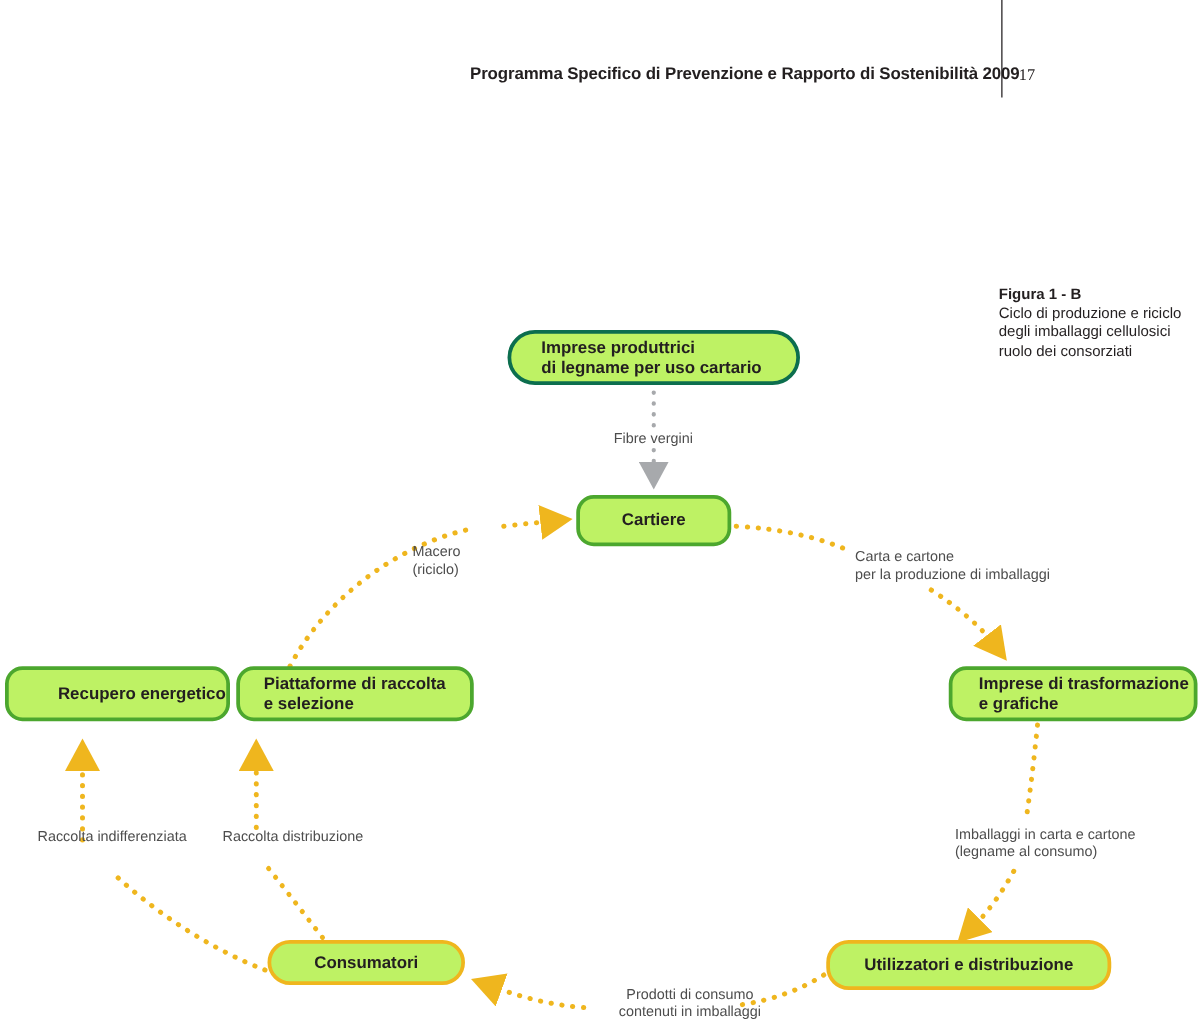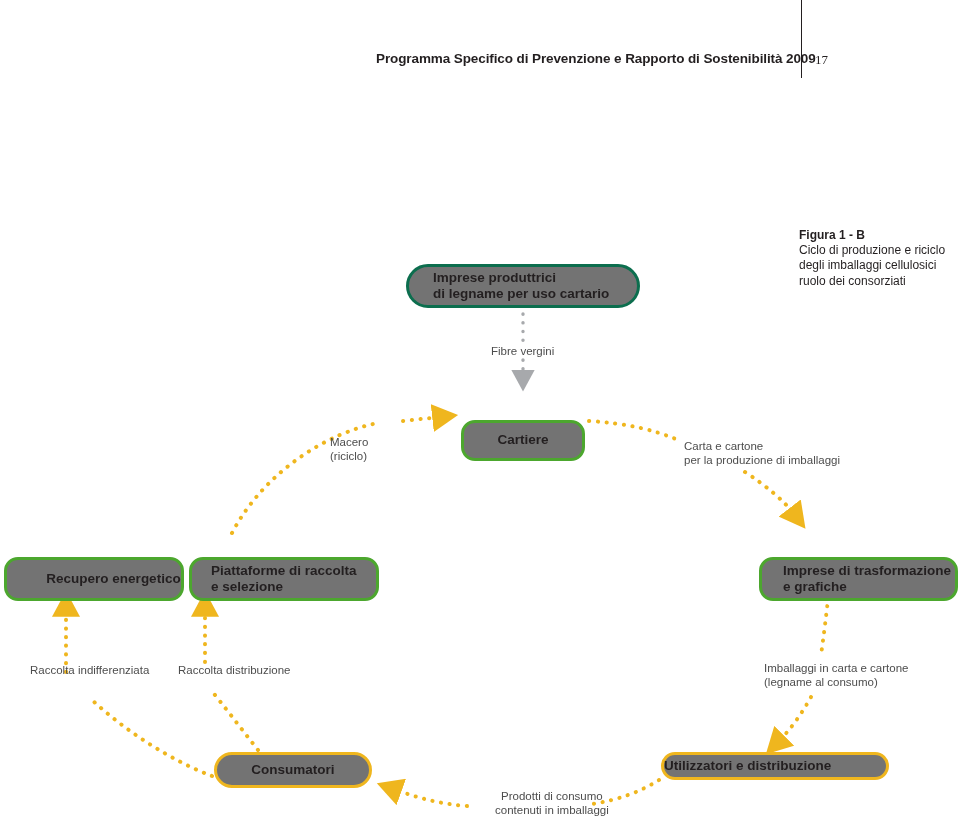--- a/index.html
+++ b/index.html
@@ -69,37 +69,36 @@
     left: 0;
     top: 0;
     width: 960px;
     height: 818px;
   }
 
   
   .node {
     position: absolute;
     box-sizing: border-box;
-    background: #737373;
+    background: #bef264;
     display: flex;
     align-items: center;
     font-weight: bold;
     color: #231f20;
     z-index: 3;
   }
   .node .node-label {
     display: block;
     line-height: 16.5px;
   }
   .node-darkgreen {
     border: 3px solid #0c6e4e;
   }
   .node-green {
     border: 3px solid #4ca72e;
-    margin-top: 24px;
   }
   .node-amber {
     border: 3px solid #efb61e;
   }
 
   #node-imprese-legname {
     left: 406px; top: 264px; width: 234px; height: 44px;
     border-radius: 22px;
     padding-left: 24px;
     font-size: 13.5px;
@@ -130,22 +129,23 @@
     padding-left: 21px;
     font-size: 13.5px;
   }
   #node-consumatori {
     left: 214px; top: 752px; width: 158px; height: 36px;
     border-radius: 18px;
     justify-content: center;
     font-size: 13.5px;
   }
   #node-utilizzatori {
-    left: 661px; top: 752px; width: 228px; height: 28px;
+    left: 661px; top: 752px; width: 228px; height: 40px;
     border-radius: 18px;
+    justify-content: center;
     font-size: 13.5px;
   }
 
   
   .edge-label {
     position: absolute;
     font-size: 11.5px;
     line-height: 13.5px;
     color: #4d4d4d;
     z-index: 2;

